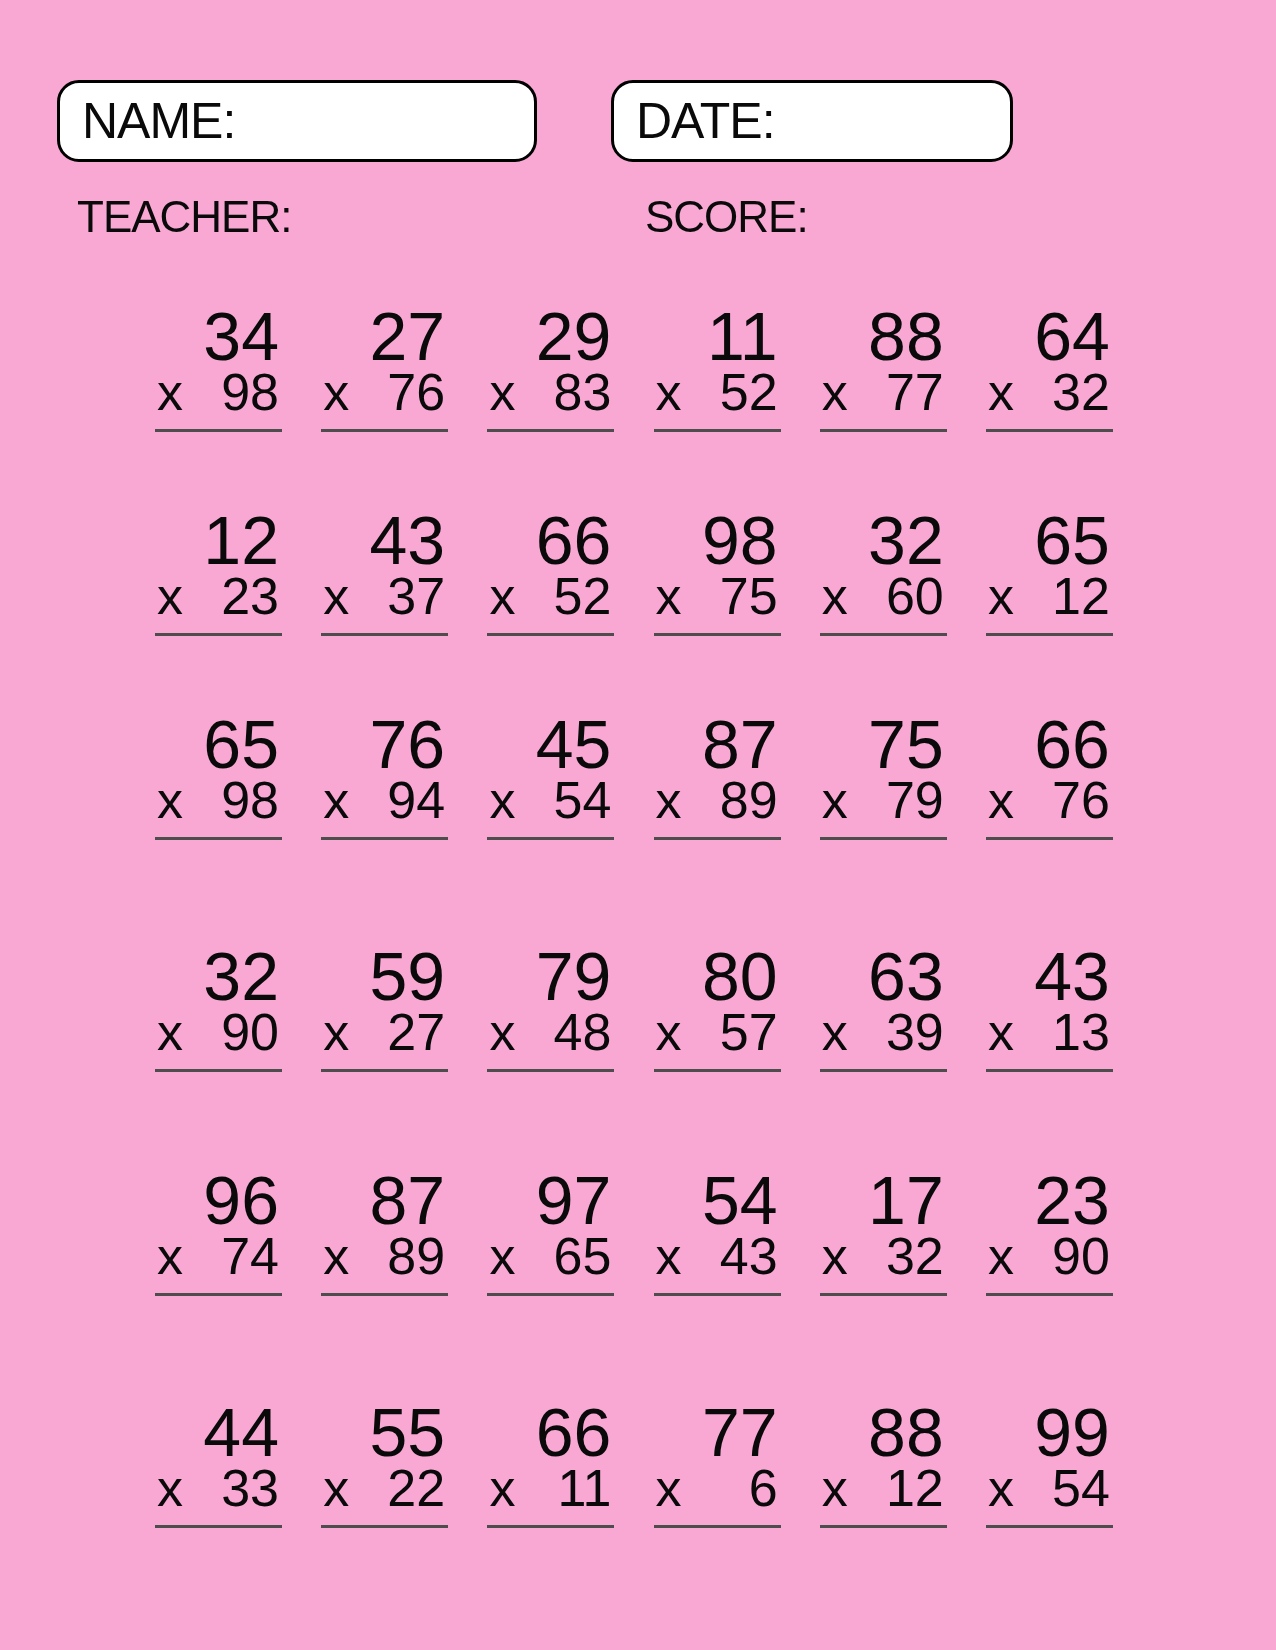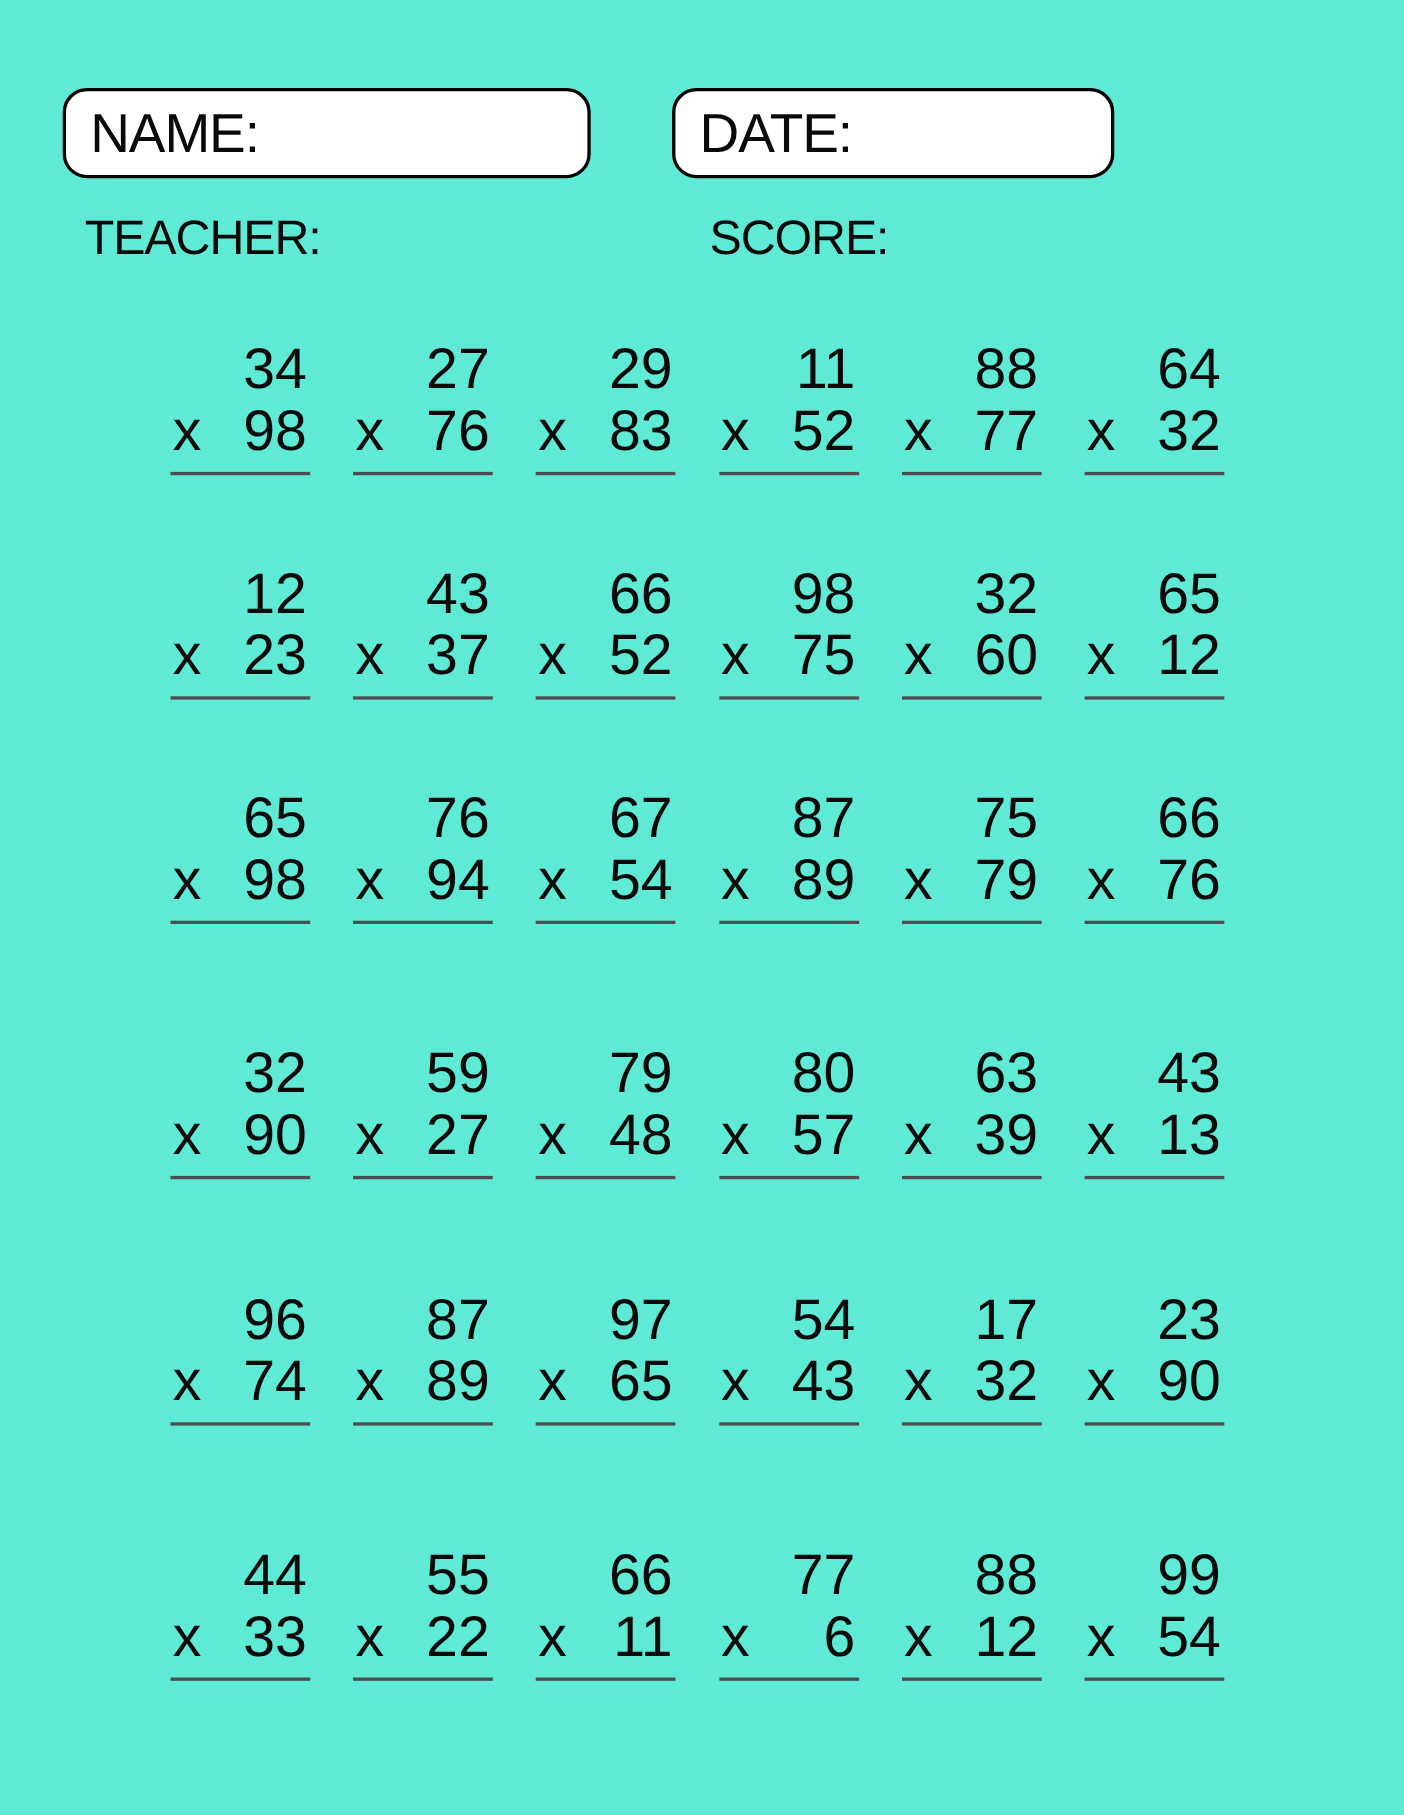--- a/index.html
+++ b/index.html
@@ -5,21 +5,21 @@
   * { margin: 0; padding: 0; box-sizing: border-box; }
   html, body { background: #ffffff; }
   body {
     font-family: "Liberation Sans", sans-serif;
     color: #0a0a0a;
   }
   .page {
     position: relative;
     width: 1276px;
     height: 1650px;
-    background: #5eead4;
+    background: #f9a8d4;
     overflow: hidden;
   }
   .field-box {
     position: absolute;
     top: 80px;
     height: 82px;
     border: 3px solid #000000;
     border-radius: 22px;
     display: flex;
     align-items: center;
@@ -56,21 +56,21 @@
   }
   .prob-row.gap-a { margin-bottom: 80px; }
   .prob-row.gap-b { margin-bottom: 108px; }
   .prob-row.gap-c { margin-bottom: 100px; }
   .problem {
     width: 127px;
     border-bottom: 3px solid #4d4d4d;
     padding-bottom: 9px;
   }
   .prob-top {
-    font-size: 52px;
+    font-size: 68px;
     line-height: 56px;
     text-align: right;
     padding-right: 3px;
     white-space: nowrap;
   }
   .prob-bottom {
     display: flex;
     justify-content: space-between;
     align-items: baseline;
     font-size: 52px;
@@ -194,21 +194,21 @@
           </div>
         </div>
         <div class="problem">
           <div class="prob-top">76</div>
           <div class="prob-bottom">
             <span class="prob-operator">x</span>
             <span class="prob-multiplier">94</span>
           </div>
         </div>
         <div class="problem">
-          <div class="prob-top">67</div>
+          <div class="prob-top">45</div>
           <div class="prob-bottom">
             <span class="prob-operator">x</span>
             <span class="prob-multiplier">54</span>
           </div>
         </div>
         <div class="problem">
           <div class="prob-top">87</div>
           <div class="prob-bottom">
             <span class="prob-operator">x</span>
             <span class="prob-multiplier">89</span>

